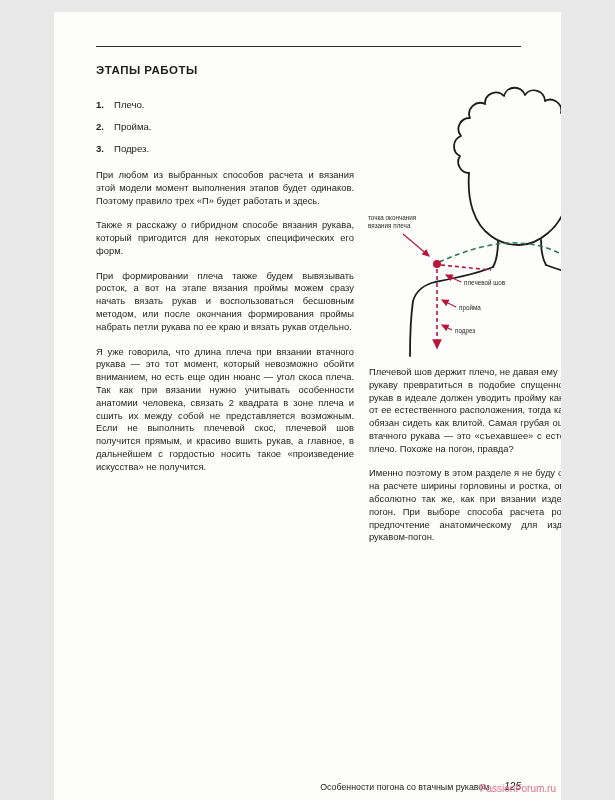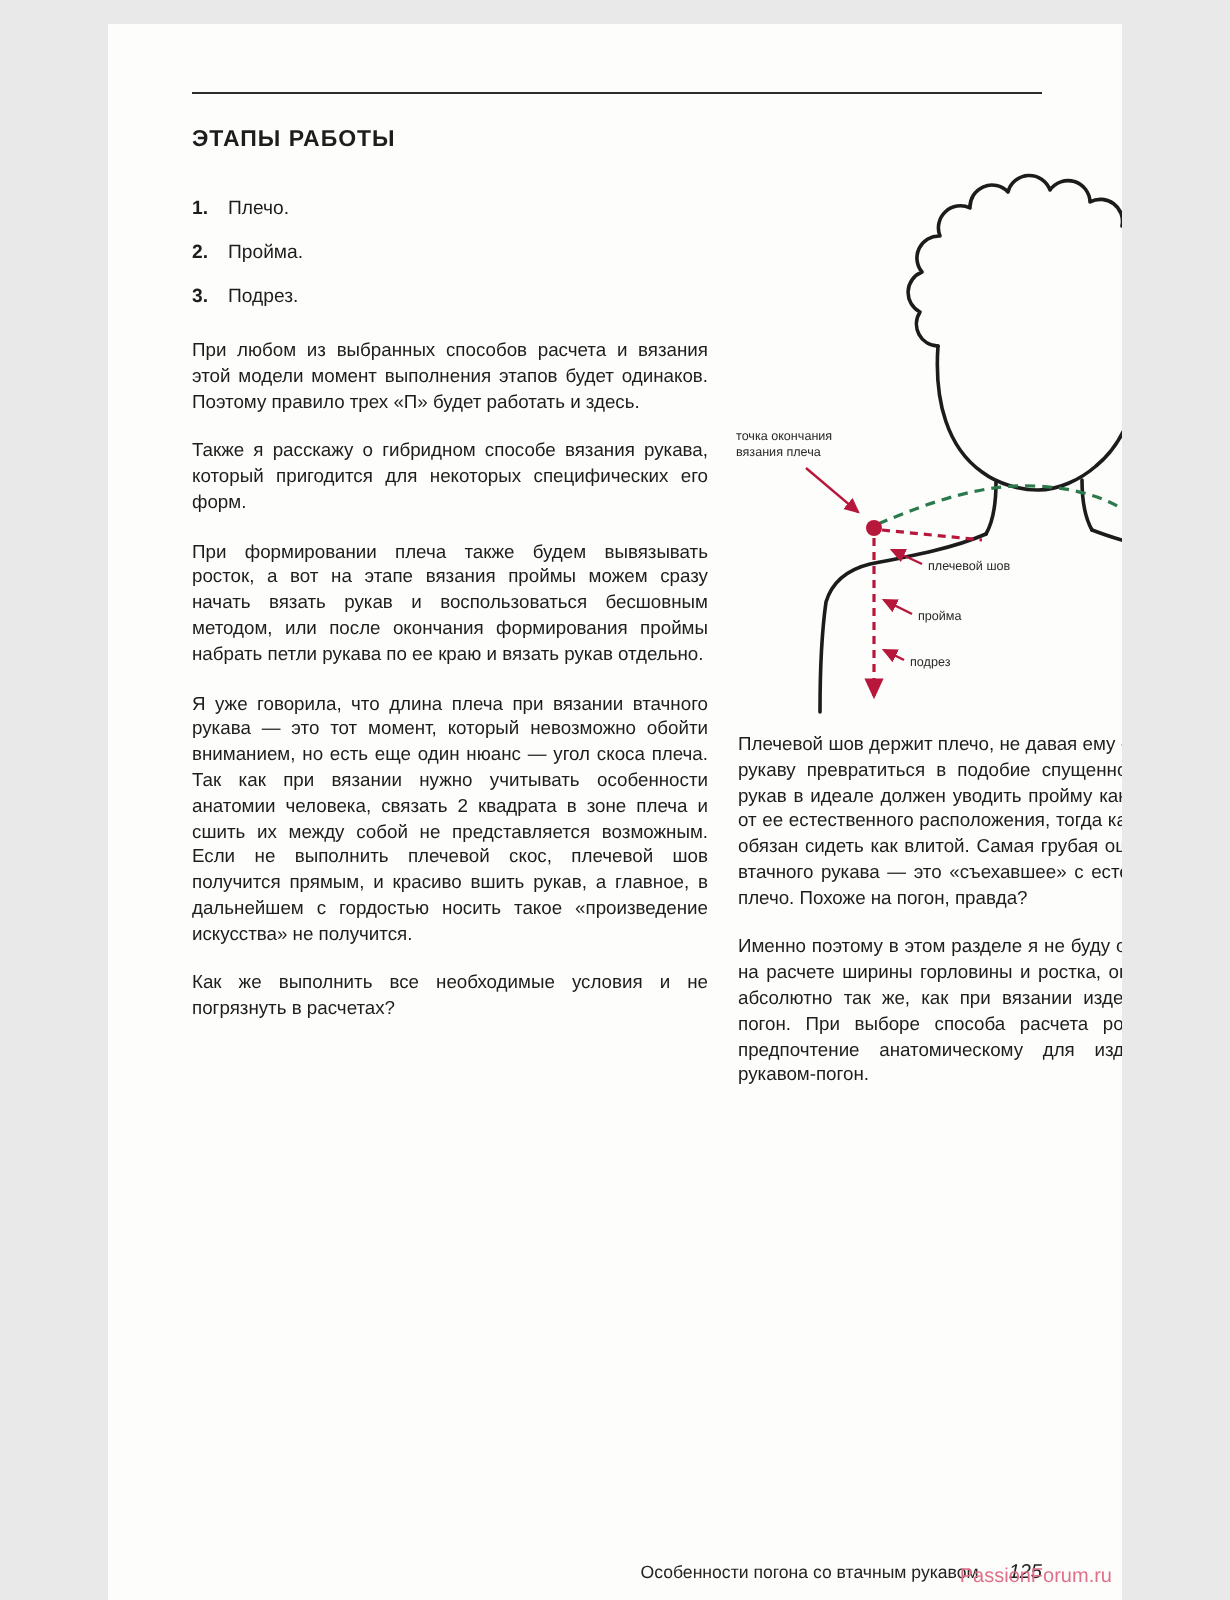--- a/index.html
+++ b/index.html
@@ -62,21 +62,20 @@
       <div class="stage-item">
         <span class="stage-num">3.</span>
         <span>Подрез.</span>
       </div>
     </div>
 
     <p>При любом из выбранных способов расчета и вязания этой модели момент выполнения этапов будет одинаков. Поэтому правило трех «П» будет работать и здесь.</p>
     <p>Также я расскажу о гибридном способе вязания рукава, который пригодится для некоторых специфических его форм.</p>
     <p>При формировании плеча также будем вывязывать росток, а вот на этапе вязания проймы можем сразу начать вязать рукав и воспользоваться бесшовным методом, или после окончания формирования проймы набрать петли рукава по ее краю и вязать рукав отдельно.</p>
     <p>Я уже говорила, что длина плеча при вязании втачного рукава — это тот момент, который невозможно обойти вниманием, но есть еще один нюанс — угол скоса плеча. Так как при вязании нужно учитывать особенности анатомии человека, связать 2 квадрата в зоне плеча и сшить их между собой не представляется возможным. Если не выполнить плечевой скос, плечевой шов получится прямым, и красиво вшить рукав, а главное, в дальнейшем с гордостью носить такое «произведение искусства» не получится.</p>
-    <p>Как же выполнить все необходимые условия и не погрязнуть в расчетах?</p>
   </div>
 
   <div class="col-right">
 
     <svg class="diagram" width="265" height="292" viewBox="0 0 265 292">
       <defs>
         <marker id="arrR" markerWidth="7" markerHeight="7" refX="5.5" refY="3" orient="auto">
           <path d="M0,0 L6.5,3 L0,6 Z" class="red-fill"></path>
         </marker>
       </defs>

